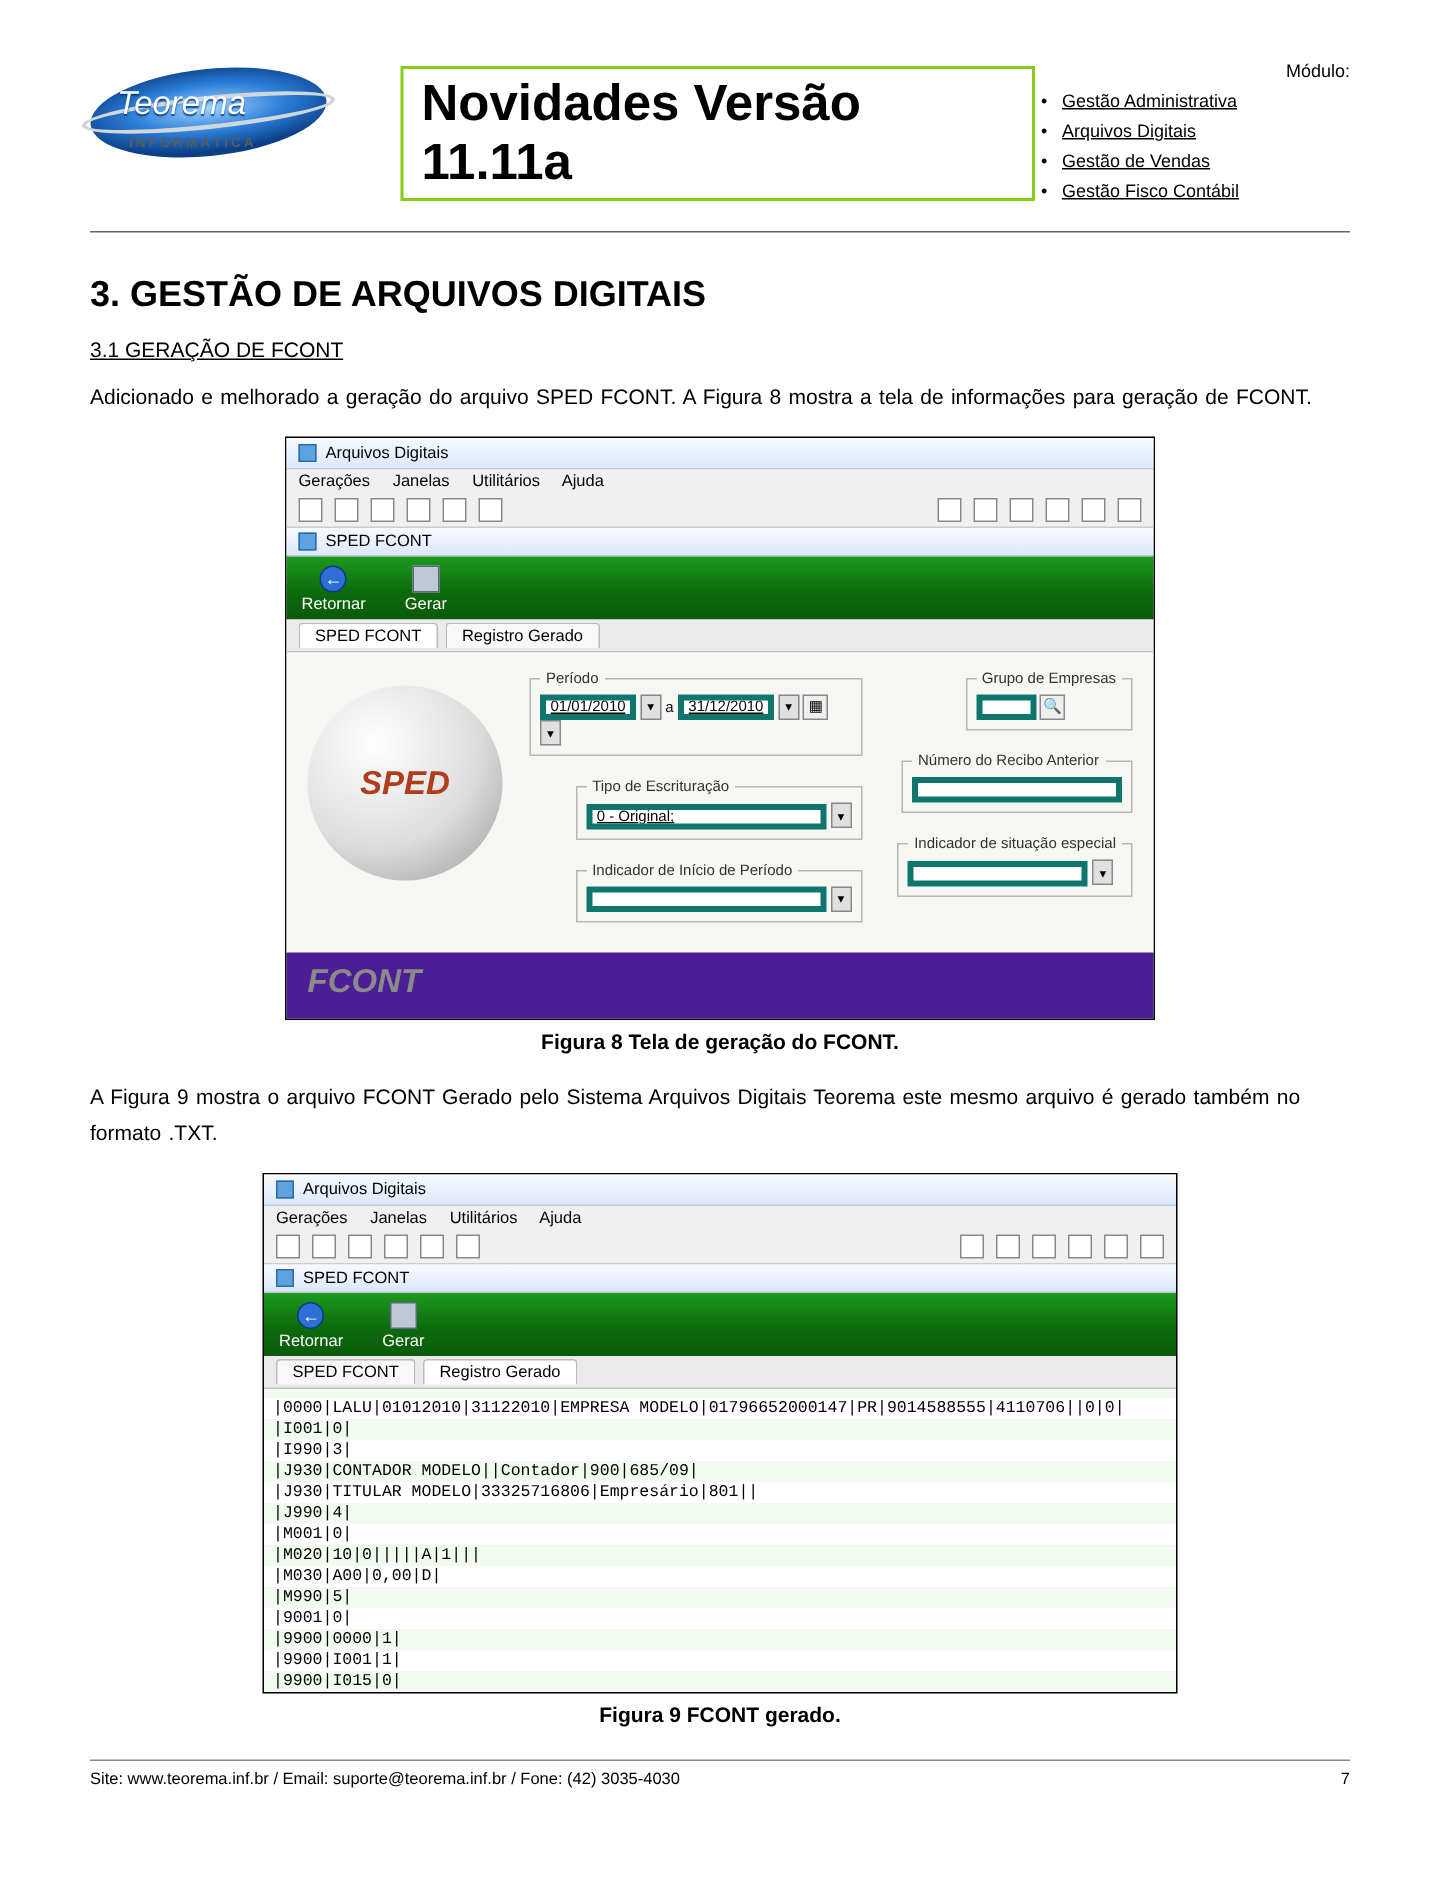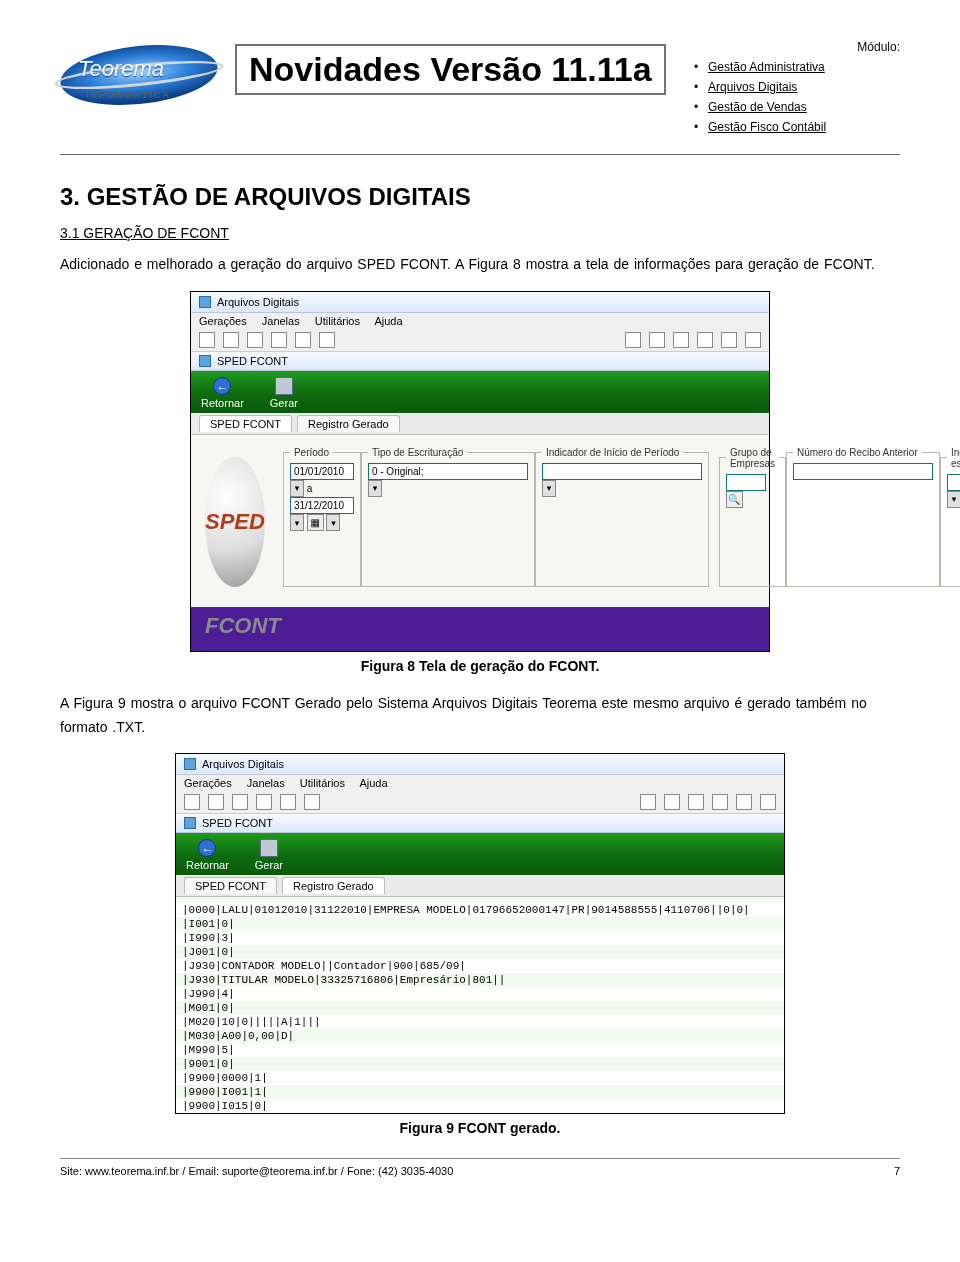--- a/index.html
+++ b/index.html
@@ -36,23 +36,24 @@
     text-shadow: 0 1px 1px #0a3f86;
   }
   .logo-sub {
     position: absolute; bottom: 4px; left: 26px;
     font-size: 9px; letter-spacing: 2px; color: #5c5c5c; font-weight: 700;
   }
   .title-wrap { flex: 1; text-align: left; }
   .main-title {
     display: inline-block;
     font-size: 34px; font-weight: 700;
-    border: 2px solid #737373;
+    border: 2px solid #84cc16;
     padding: 4px 12px;
     margin-top: 4px;
+    margin-left: 32px;
   }
   .module-box { width: 210px; font-size: 12px; }
   .module-box .mlabel { text-align: right; margin-bottom: 6px; }
   .module-box ul { list-style: none; }
   .module-box li { padding-left: 18px; position: relative; margin-bottom: 6px; text-decoration: underline; }
   .module-box li::before { content: "•"; position: absolute; left: 4px; }
   hr.sep { height: 1px; border: none; background: #666; margin: 10px 0 28px 0; }
   .section-title { font-size: 24px; font-weight: 700; margin-bottom: 14px; }
   .subsection { font-size: 14px; font-weight: 400; text-decoration: underline; margin-bottom: 12px; }
   .body-text { line-height: 1.7; margin-bottom: 14px; word-spacing: 1px; }
@@ -94,28 +95,29 @@
   .tabs-row .tab.active { background: #fff; }
   .form-body { background: #f6f6f2; padding: 12px 14px 20px 14px; display: flex; gap: 18px; }
   .sped-logo {
     width: 130px; height: 130px; border-radius: 50%;
     background: radial-gradient(circle at 35% 30%, #fff, #ddd 55%, #999);
     display: flex; flex-direction: column; align-items: center; justify-content: center;
     font-weight: 700; color: #b03c1a; font-style: italic; font-size: 22px;
     margin-top: 10px;
   }
   .fields-col { flex: 1; display: flex; gap: 10px; }
-  .fcol { display: flex; flex-direction: row; gap: 0; }
+  .fcol { display: flex; flex-direction: column; gap: 15px; align-items: flex-end; }
   fieldset {
     border: 1px solid #b8b8b0; font-size: 10px; padding: 5px 6px 6px 6px;
   }
   legend { font-size: 10px; padding: 0 4px; color: #333; }
   .inp {
-    font-size: 10px; border: 1px solid #0f766e; background: #fff; height: 17px;
+    font-size: 10px; border: 4px solid #0f766e; background: #fff; height: 17px;
     padding: 0 3px;
+    text-decoration: underline;
   }
   .dd { width: 14px; height: 17px; background: #e0e0e0; border: 1px solid #888; display: inline-flex; align-items: center; justify-content: center; font-size: 9px; }
   .icon-btn { width: 17px; height: 17px; border: 1px solid #888; background: #eee; display: inline-flex; align-items: center; justify-content: center; font-size: 10px; }
   .fcont-word {
     font-size: 22px; font-weight: 700; font-style: italic; color: #8a8a8a;
     padding: 6px 14px 12px 14px; background: #4c1d95;
   }
 
   
   .shot2 { width: 610px; }
@@ -302,21 +304,20 @@
       </div>
       <div class="tabs-row">
         <span class="tab">SPED FCONT</span>
         <span class="tab active">Registro Gerado</span>
       </div>
       <div class="data-lines">
         <div class="hdr"></div>
         <div>|0000|LALU|01012010|31122010|EMPRESA MODELO|01796652000147|PR|9014588555|4110706||0|0|</div>
         <div>|I001|0|</div>
         <div>|I990|3|</div>
-        <div>|J001|0|</div>
         <div>|J930|CONTADOR MODELO||Contador|900|685/09|</div>
         <div>|J930|TITULAR MODELO|33325716806|Empresário|801||</div>
         <div>|J990|4|</div>
         <div>|M001|0|</div>
         <div>|M020|10|0|||||A|1|||</div>
         <div>|M030|A00|0,00|D|</div>
         <div>|M990|5|</div>
         <div>|9001|0|</div>
         <div>|9900|0000|1|</div>
         <div>|9900|I001|1|</div>

